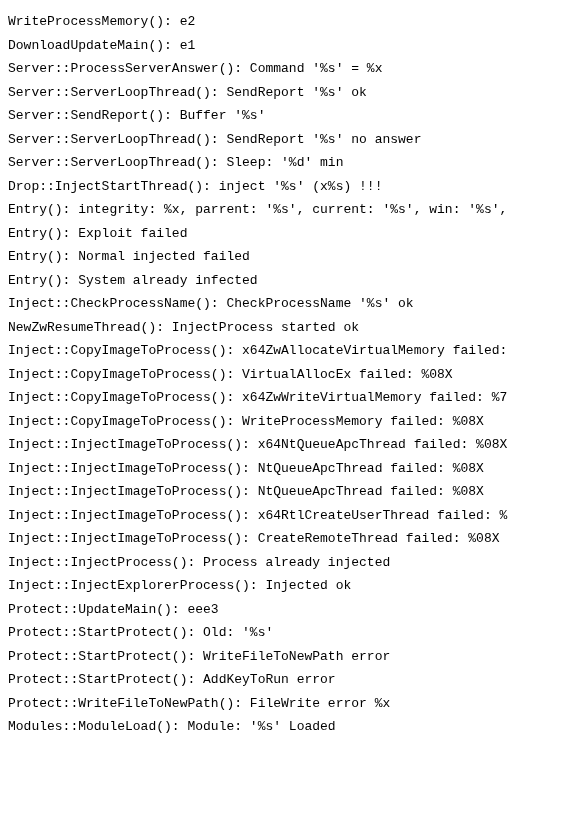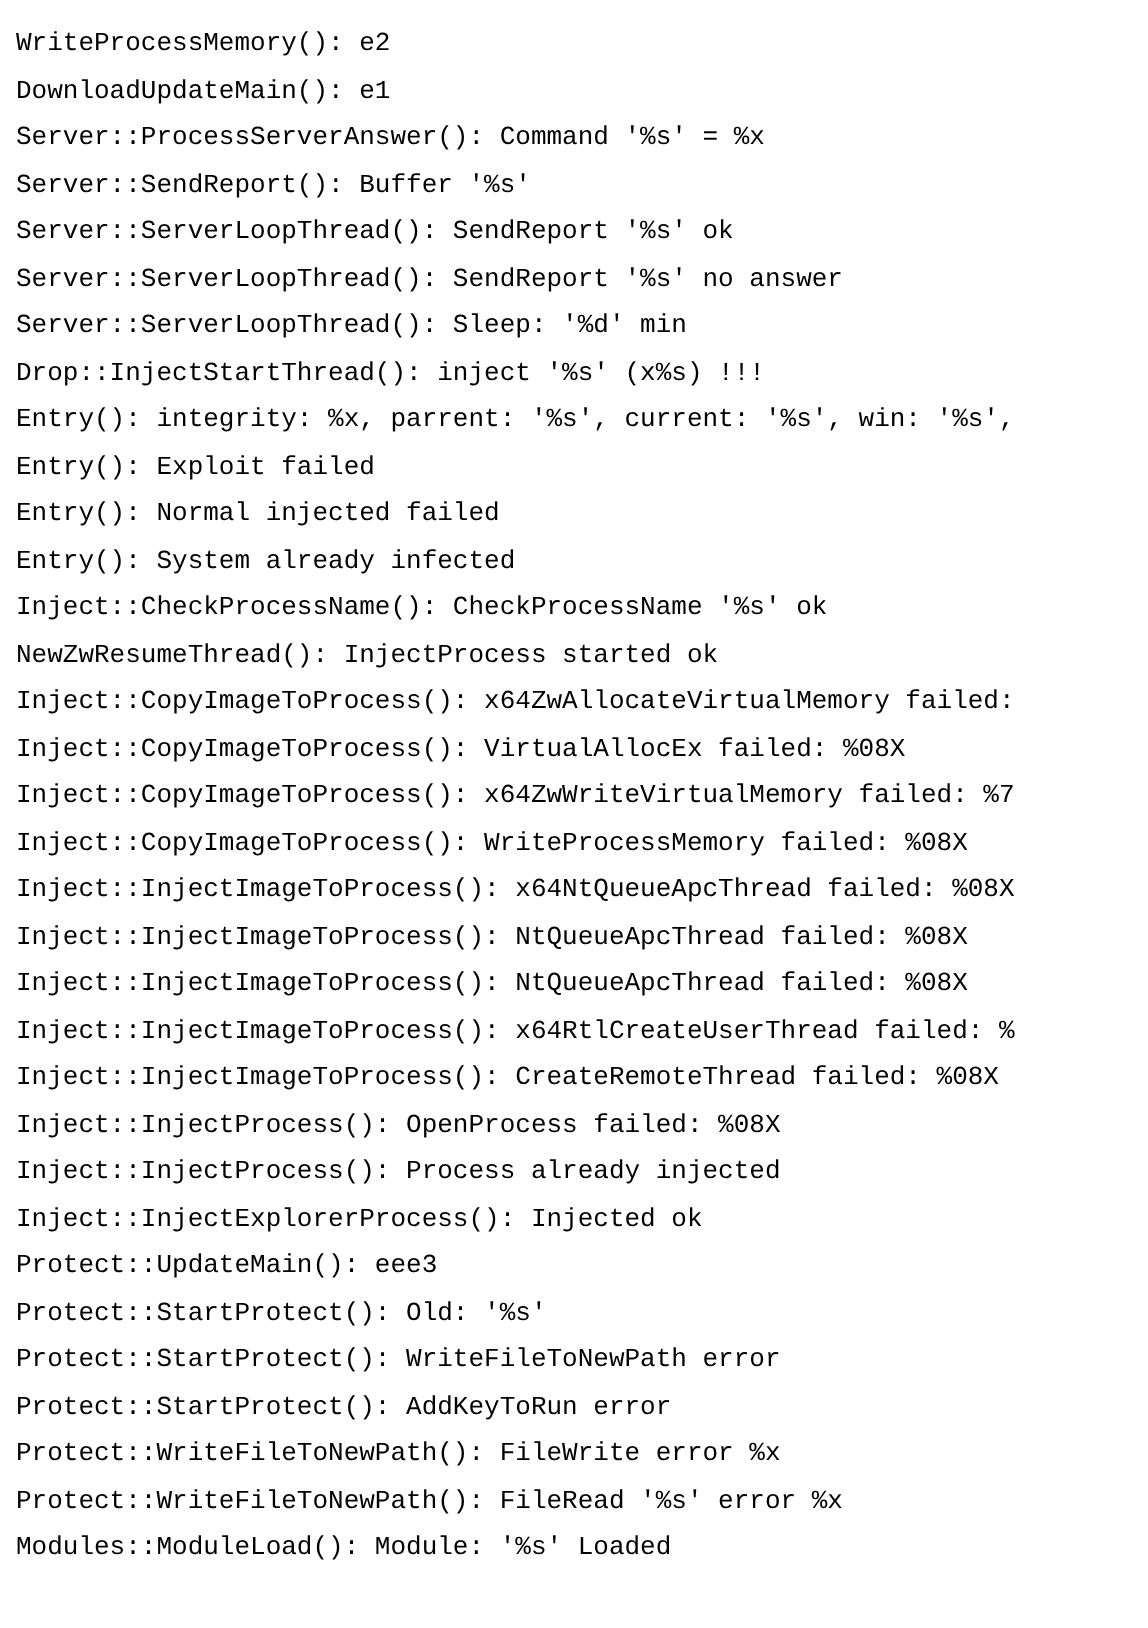--- a/index.html
+++ b/index.html
@@ -22,43 +22,41 @@
       display: block;
     }
   </style>
 </head>
 <body>
 
 <div id="listing">
     <span class="line">WriteProcessMemory(): e2</span>
     <span class="line">DownloadUpdateMain(): e1</span>
     <span class="line">Server::ProcessServerAnswer(): Command '%s' = %x</span>
+    <span class="line">Server::ServerLoopThread(): SendReport '%s' ok</span>
     <span class="line">Server::SendReport(): Buffer '%s'</span>
-    <span class="line">Server::ServerLoopThread(): SendReport '%s' ok</span>
     <span class="line">Server::ServerLoopThread(): SendReport '%s' no answer</span>
     <span class="line">Server::ServerLoopThread(): Sleep: '%d' min</span>
     <span class="line">Drop::InjectStartThread(): inject '%s' (x%s) !!!</span>
     <span class="line">Entry(): integrity: %x, parrent: '%s', current: '%s', win: '%s',</span>
     <span class="line">Entry(): Exploit failed</span>
     <span class="line">Entry(): Normal injected failed</span>
     <span class="line">Entry(): System already infected</span>
     <span class="line">Inject::CheckProcessName(): CheckProcessName '%s' ok</span>
     <span class="line">NewZwResumeThread(): InjectProcess started ok</span>
     <span class="line">Inject::CopyImageToProcess(): x64ZwAllocateVirtualMemory failed:</span>
     <span class="line">Inject::CopyImageToProcess(): VirtualAllocEx failed: %08X</span>
     <span class="line">Inject::CopyImageToProcess(): x64ZwWriteVirtualMemory failed: %7</span>
     <span class="line">Inject::CopyImageToProcess(): WriteProcessMemory failed: %08X</span>
     <span class="line">Inject::InjectImageToProcess(): x64NtQueueApcThread failed: %08X</span>
     <span class="line">Inject::InjectImageToProcess(): NtQueueApcThread failed: %08X</span>
     <span class="line">Inject::InjectImageToProcess(): NtQueueApcThread failed: %08X</span>
     <span class="line">Inject::InjectImageToProcess(): x64RtlCreateUserThread failed: %</span>
     <span class="line">Inject::InjectImageToProcess(): CreateRemoteThread failed: %08X</span>
-    <span class="line">Inject::InjectProcess(): OpenProcess failed: %08X</span>
     <span class="line">Inject::InjectProcess(): Process already injected</span>
     <span class="line">Inject::InjectExplorerProcess(): Injected ok</span>
     <span class="line">Protect::UpdateMain(): eee3</span>
     <span class="line">Protect::StartProtect(): Old: '%s'</span>
     <span class="line">Protect::StartProtect(): WriteFileToNewPath error</span>
     <span class="line">Protect::StartProtect(): AddKeyToRun error</span>
     <span class="line">Protect::WriteFileToNewPath(): FileWrite error %x</span>
-    <span class="line">Protect::WriteFileToNewPath(): FileRead '%s' error %x</span>
     <span class="line">Modules::ModuleLoad(): Module: '%s' Loaded</span>
   </div>
 
 </body></html>

